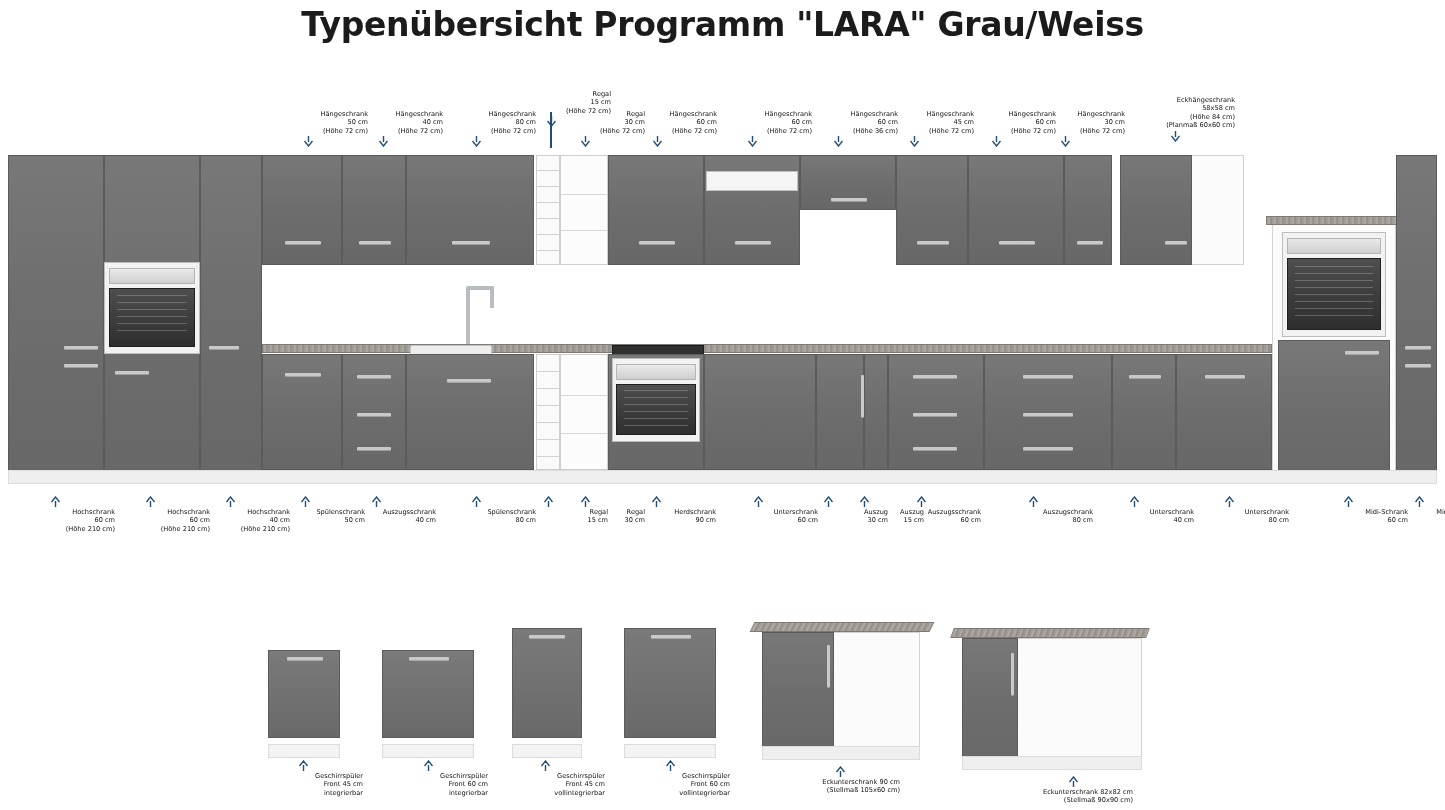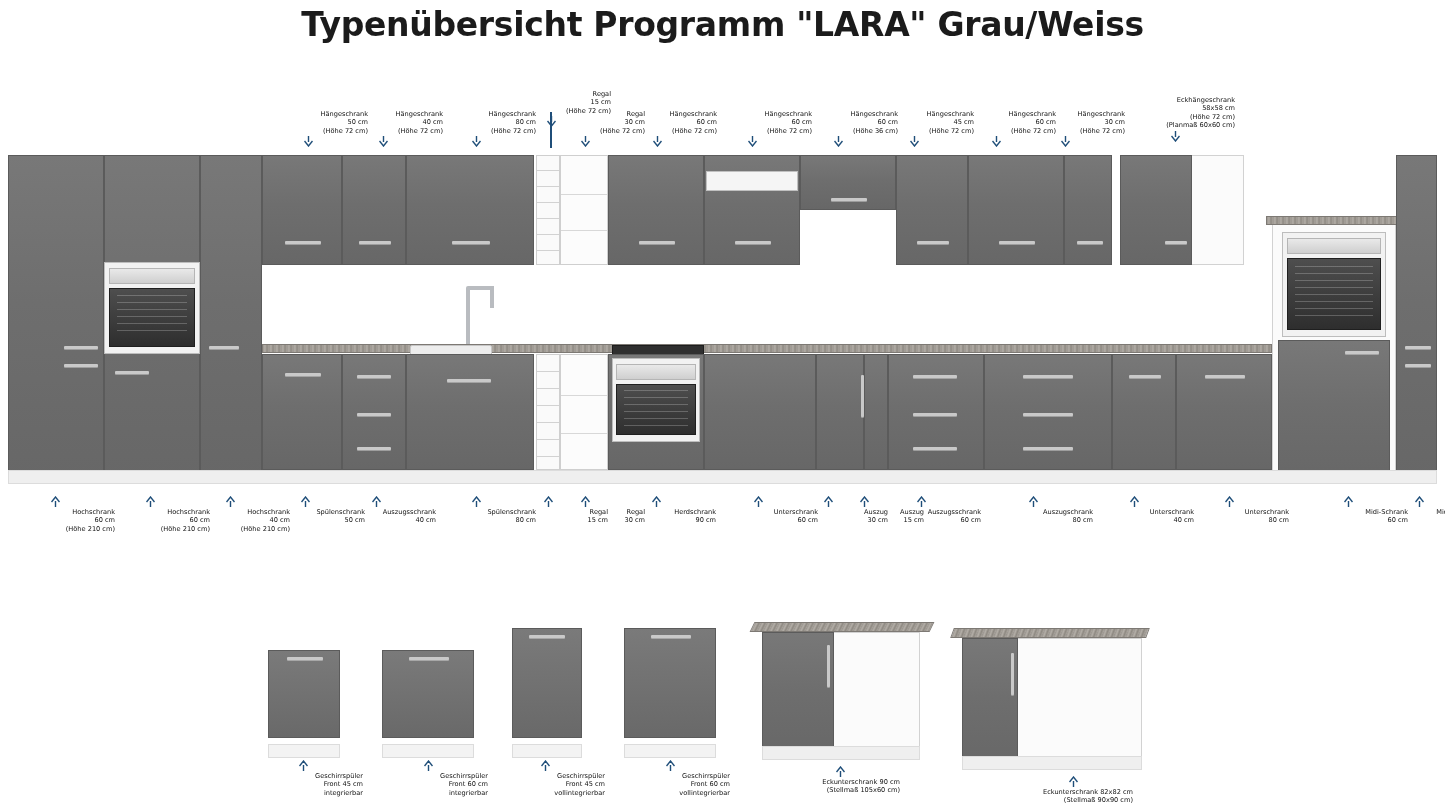--- a/index.html
+++ b/index.html
@@ -354,21 +354,21 @@
     <div class="lbl" style="left: 1005px; top: 110px; width: 120px;">Hängeschrank
 30 cm
 (Höhe 72 cm)</div>
     <div class="arrow" style="left: 1060.5px; top: 136.312px;">
       <svg width="9" height="11" viewBox="0 0 9 11">
         <path d="M4.5,0 L4.5,6 M0.5,5 L4.5,10 L8.5,5" stroke="#1f4e79" stroke-width="1.4" fill="none"></path>
       </svg>
     </div>
     <div class="lbl" style="left: 1115px; top: 96px; width: 120px;">Eckhängeschrank
 58x58 cm
-(Höhe 72 cm)
+(Höhe 84 cm)
 (Planmaß 60x60 cm)</div>
     <div class="arrow" style="left: 1170.5px; top: 130.75px;">
       <svg width="9" height="11" viewBox="0 0 9 11">
         <path d="M4.5,0 L4.5,6 M0.5,5 L4.5,10 L8.5,5" stroke="#1f4e79" stroke-width="1.4" fill="none"></path>
       </svg>
     </div>
     <div class="lbl" style="left: -5px; top: 508px; width: 120px;">Hochschrank
 60 cm
 (Höhe 210 cm)</div>
     <div class="arrow" style="left: 50.5px; top: 496px;">

